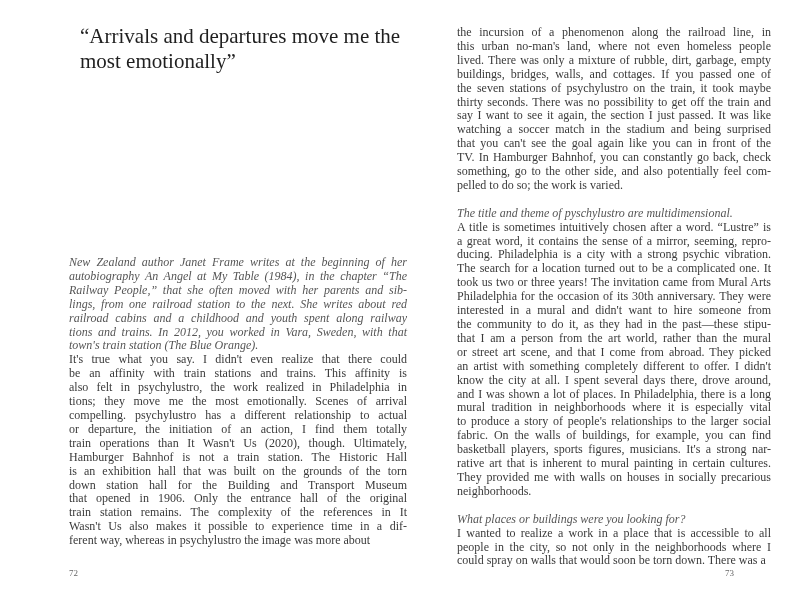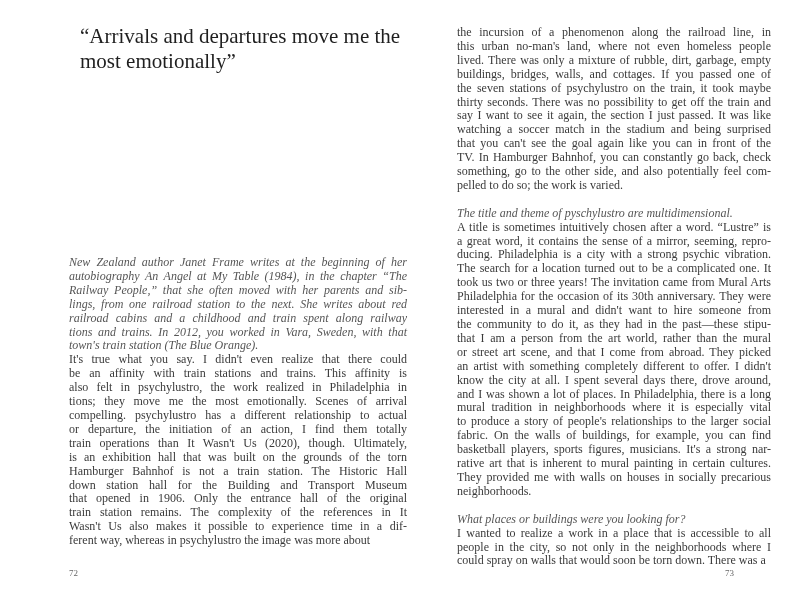--- a/index.html
+++ b/index.html
@@ -27,34 +27,34 @@
 <body>
 
 <div class="page" id="page-left">
   <h1 class="title">“Arrivals and departures move me the most emotionally”</h1>
   <div class="col" id="left-col">
     <div class="q" id="lq">
         <span class="line">New Zealand author Janet Frame writes at the beginning of her</span>
         <span class="line">autobiography An Angel at My Table (1984), in the chapter “The</span>
         <span class="line">Railway People,” that she often moved with her parents and sib-</span>
         <span class="line">lings, from one railroad station to the next. She writes about red</span>
-        <span class="line">railroad cabins and a childhood and train spent along railway</span>
+        <span class="line">railroad cabins and a childhood and youth spent along railway</span>
         <span class="line">tions and trains. In 2012, you worked in Vara, Sweden, with that</span>
         <span class="line last">town's train station (The Blue Orange).</span>
       </div>
     <div class="ans" id="la">
         <span class="line">It's true what you say. I didn't even realize that there could</span>
         <span class="line">be an affinity with train stations and trains. This affinity is</span>
         <span class="line">also felt in psychylustro, the work realized in Philadelphia in</span>
         <span class="line">tions; they move me the most emotionally. Scenes of arrival</span>
         <span class="line">compelling. psychylustro has a different relationship to actual</span>
         <span class="line">or departure, the initiation of an action, I find them totally</span>
         <span class="line">train operations than It Wasn't Us (2020), though. Ultimately,</span>
+        <span class="line">Hamburger Bahnhof is not a train station. The Historic Hall</span>
         <span class="line">is an exhibition hall that was built on the grounds of the torn</span>
-        <span class="line">Hamburger Bahnhof is not a train station. The Historic Hall</span>
         <span class="line">down station hall for the Building and Transport Museum</span>
         <span class="line">that opened in 1906. Only the entrance hall of the original</span>
         <span class="line">train station remains. The complexity of the references in It</span>
         <span class="line">Wasn't Us also makes it possible to experience time in a dif-</span>
         <span class="line last">ferent way, whereas in psychylustro the image was more about</span>
       </div>
   </div>
   <div class="folio" id="folio-left">72</div>
 </div>
 

